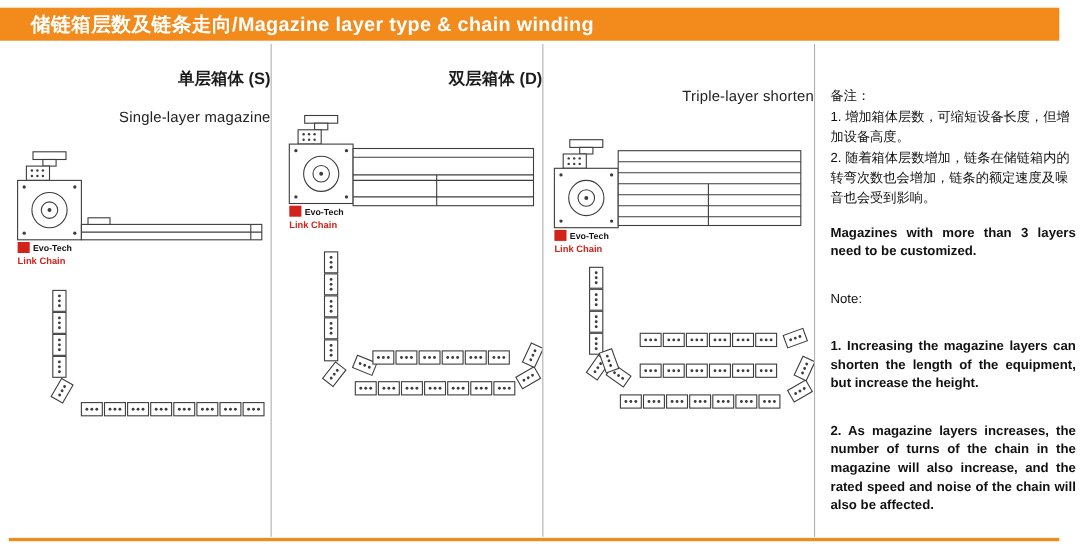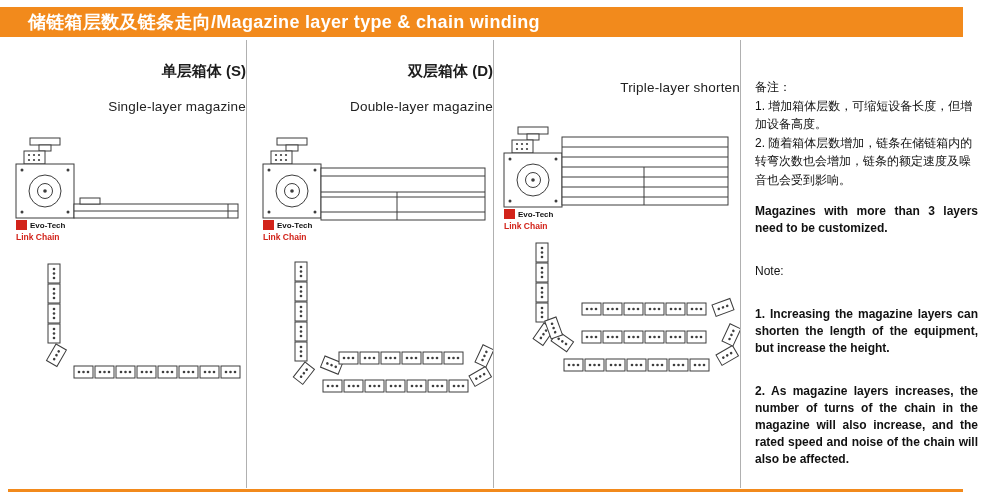--- a/index.html
+++ b/index.html
@@ -137,21 +137,20 @@
           <use href="#hl" x="179" y="238"></use>
           <use href="#hl" x="200" y="238"></use>
           <use href="#hl" x="221" y="238"></use>
         </g>
       </svg>
     </section>
 
     <section class="col">
       <div class="col-head">
         <h3>双层箱体 (D)</h3>
-        <h4>Double-layer magazine</h4>
       </div>
       <svg class="drawing" viewBox="0 0 246 330" width="246" height="330">
         <g>
           <use href="#gearbox" x="14" y="10"></use>
           <g transform="translate(16,92)">
             <rect x="0" y="0" width="11" height="10" class="logo-mark"></rect>
             <text x="14" y="8" class="logo-brand">Evo-Tech</text>
             <text x="0" y="20" class="logo-sub">Link Chain</text>
           </g>
           <rect x="74" y="40" width="164" height="52" class="ln"></rect>

